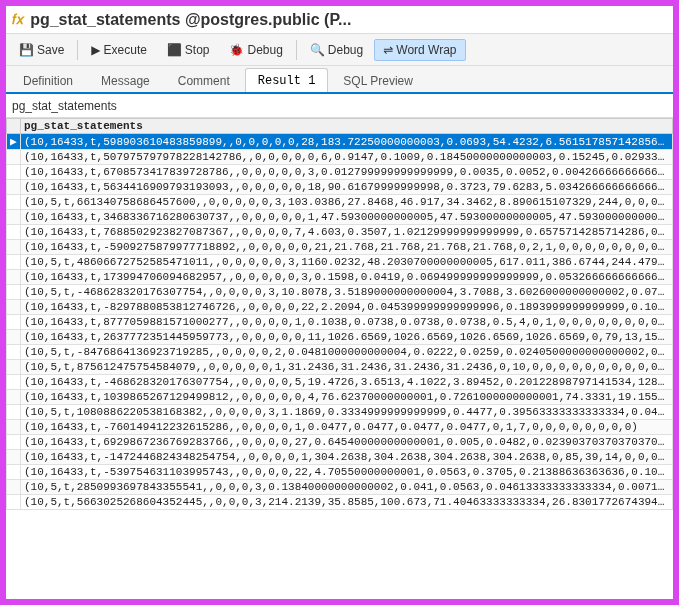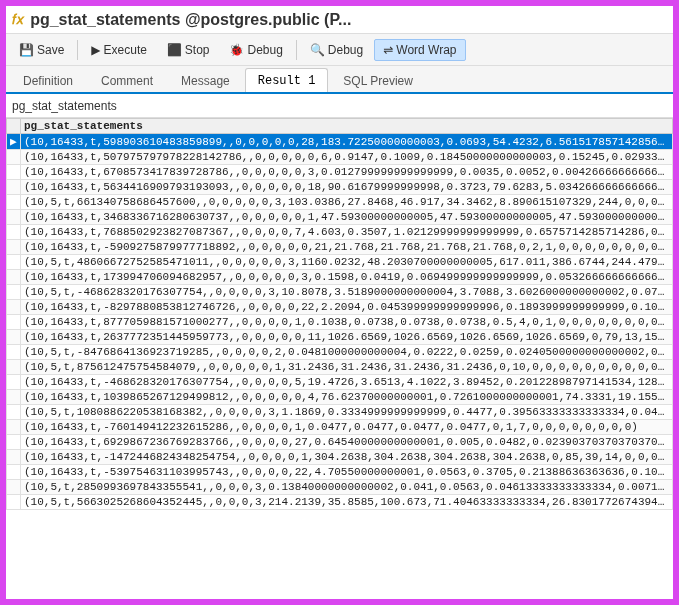--- a/index.html
+++ b/index.html
@@ -200,24 +200,24 @@
       <span>⇌</span>
       <span>Word Wrap</span>
     </button>
   </div>
 
   <div class="tab-bar">
     <div class="tab">
       <span>Definition</span>
     </div>
     <div class="tab">
+      <span>Message</span>
+    </div>
+    <div class="tab">
       <span>Comment</span>
-    </div>
-    <div class="tab">
-      <span>Message</span>
     </div>
     <div class="tab active">
       <span>Result 1</span>
     </div>
     <div class="tab">
       <span>SQL Preview</span>
     </div>
   </div>
 
   <div class="object-bar">

